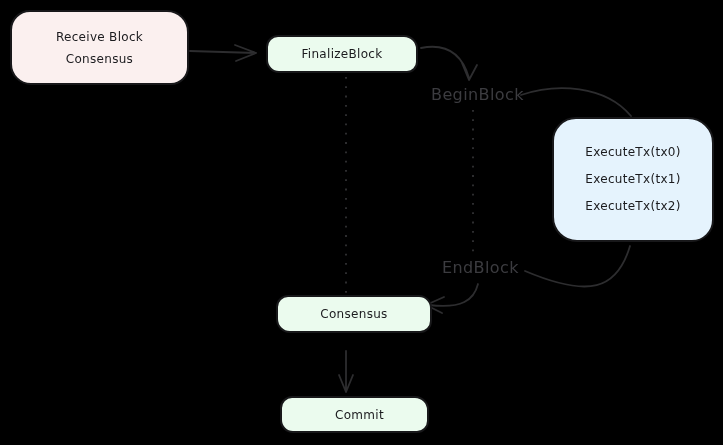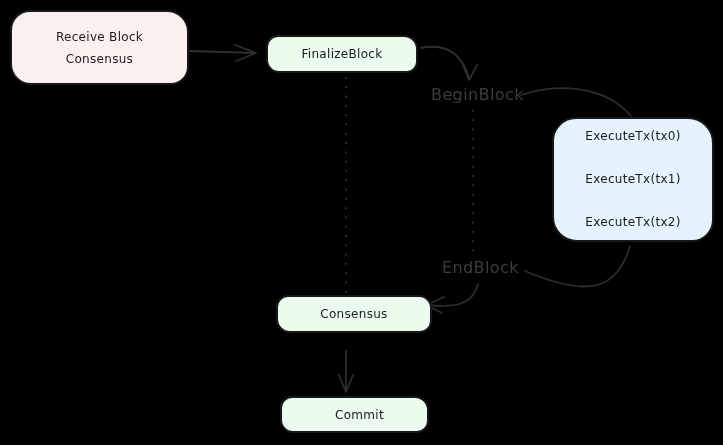--- a/index.html
+++ b/index.html
@@ -38,21 +38,20 @@
   .node-finalize {
     left: 266px; top: 35px; width: 152px; height: 38px;
     background: #ebfbee;
     border-radius: 12px 14px 11px 13px;
   }
   .node-execute {
     left: 552px; top: 117px; width: 162px; height: 125px;
     background: #e5f3fd;
     border-radius: 24px 26px 22px 25px;
     line-height: 27px;
-    gap: 16px;
   }
   .node-consensus {
     left: 276px; top: 295px; width: 156px; height: 38px;
     background: #ebfbee;
     border-radius: 12px 13px 12px 14px;
   }
   .node-commit {
     left: 280px; top: 396px; width: 149px; height: 37px;
     background: #ebfbee;
     border-radius: 12px 14px 12px 13px;

